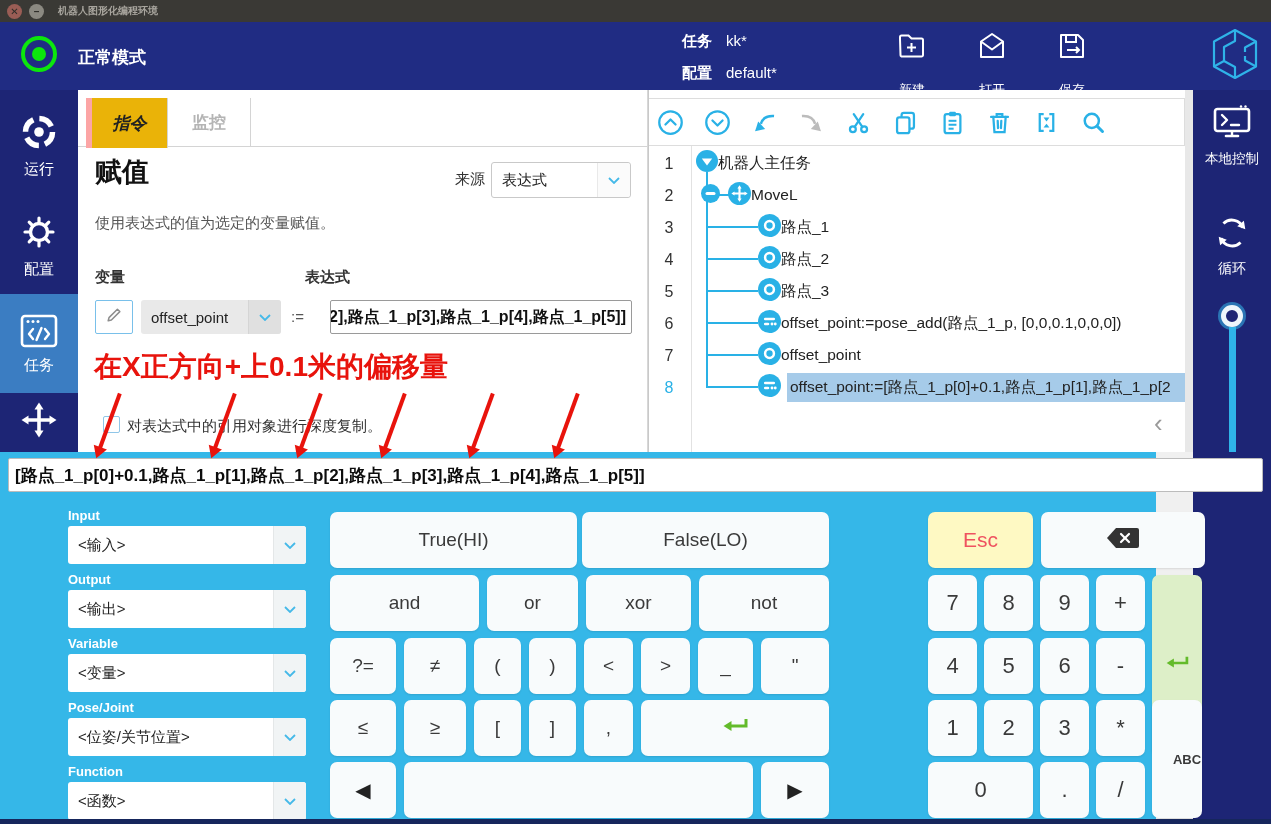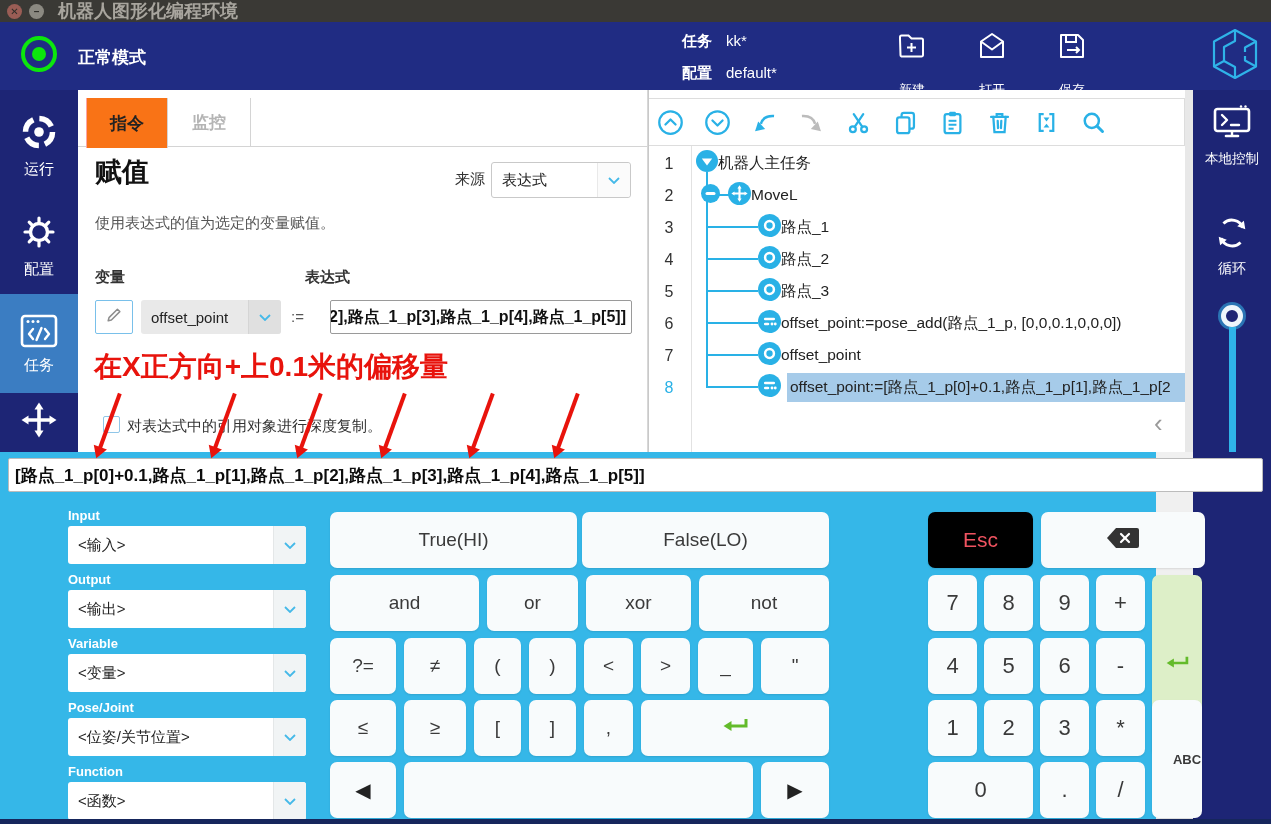--- a/index.html
+++ b/index.html
@@ -5,21 +5,21 @@
   * { box-sizing: border-box; margin: 0; padding: 0; }
   html,body { width:1271px; height:824px; }
   body { font-family:"Liberation Sans","DejaVu Sans",sans-serif; background:#f0f0f0; overflow:hidden; position:relative; }
   .abs { position:absolute; }
 
   
   .titlebar { left:0; top:0; width:1271px; height:22px; background:#3a3935; display:flex; align-items:center; z-index:3; }
   .winbtn { width:15px; height:15px; border-radius:50%; margin-left:7px; display:flex; align-items:center; justify-content:center; font-size:10px; color:#2e2d29; font-weight:bold; cursor:pointer; }
   .winbtn.close { background:#9a5d55; }
   .winbtn.min  { background:#8b8981; }
-  .wintitle { margin-left:14px; color:#a8a59e; font-weight:bold; font-size:18px; }
+  .wintitle { margin-left:14px; color:#a8a59e; font-weight:bold; font-size:10px; }
 
   
   .header { left:0; top:22px; width:1271px; height:68px; background:#202c83; z-index:3; }
   .statusring { left:21px; top:14px; width:36px; height:36px; border:4px solid #0ce60c; border-radius:50%; }
   .statusring::after { content:""; position:absolute; left:7px; top:7px; width:14px; height:14px; background:#0ce60c; border-radius:50%; }
   .modetext { left:78px; top:24px; color:#fff; font-size:17px; font-weight:bold; }
   .hdr-kv { color:#fff; font-size:15px; display:flex; gap:14px; }
   .hdr-kv .k { font-weight:bold; }
   .hdr-btn { width:70px; text-align:center; color:#fff; cursor:pointer; }
   .hdr-btn .lbl { font-size:13px; margin-top:15px; }
@@ -28,21 +28,21 @@
   
   .lsidebar { left:0; top:90px; width:78px; height:734px; background:#1d2575; z-index:1; }
   .nav-item { position:absolute; left:0; width:78px; text-align:center; color:#fff; cursor:pointer; }
   .nav-item .lbl { font-size:15px; margin-top:4px; }
   .nav-active { position:absolute; left:0; top:204px; width:78px; height:99px; background:#3b7dc2; }
 
   
   .mainpanel { left:78px; top:90px; width:570px; height:362px; background:#fff; border-right:1px solid #d7d7d7; z-index:1; overflow:hidden; }
   .tabbar { position:absolute; left:0; top:8px; width:570px; height:49px; border-bottom:1px solid #d4d4d4; background:#fff; }
   .tab { position:absolute; top:0; height:49px; display:flex; align-items:center; justify-content:center; font-size:17px; font-weight:bold; cursor:pointer; border-right:1px solid #d4d4d4; }
-  .tab.active { color:#222; background:#f97316; height:50px; border-left:1px solid #fca5a5; }
+  .tab.active { color:#222; background:#eab308; height:50px; border-left:6px solid #fca5a5;font-style:italic; }
   .tab.inactive { color:#b4b4b4; }
   .sect-title { position:absolute; left:17px; top:64px; font-size:27px; font-weight:bold; color:#111; }
   .src-label { position:absolute; left:377px; top:80px; font-size:15px; color:#333; }
   .desc { position:absolute; left:17px; top:124px; font-size:15px; color:#555; }
   .col-label { position:absolute; top:178px; font-size:15px; font-weight:bold; color:#333; }
   .editbtn { position:absolute; left:17px; top:210px; width:38px; height:34px; background:#fff; border:1px solid #79c0ea; border-radius:2px; display:flex; align-items:center; justify-content:center; cursor:pointer; }
   .assign { position:absolute; left:213px; top:218px; font-size:15px; color:#555; }
   .exprfield { position:absolute; left:252px; top:210px; width:302px; height:34px; border:1px solid #9a9a9a; border-radius:2px; background:#fff; font-size:16px; font-weight:600; color:#111; display:flex; align-items:center; justify-content:flex-end; padding:0 5px; white-space:nowrap; overflow:hidden; }
   .annotation { position:absolute; left:16px; top:258px; font-size:28px; font-weight:bold; color:#e8130c; }
   .checkrow { position:absolute; left:25px; top:326px; display:flex; align-items:flex-start; gap:7px; }
@@ -77,21 +77,21 @@
   .slider-track { position:absolute; left:36px; top:237px; width:7px; height:125px; background:#2fb3e8; }
   .slider-handle { position:absolute; left:28px; top:215px; width:22px; height:22px; border:5px solid #eef6fb; border-radius:50%; background:#1d2575; box-shadow:0 0 0 3px rgba(53,183,232,.55); cursor:pointer; }
 
   
   .bottompanel { left:0; top:452px; width:1156px; height:372px; background:#35b7e8; z-index:5; }
   .exprbar { position:absolute; left:8px; top:6px; width:1255px; height:34px; background:#fff; border:1px solid #bcbcbc; border-radius:2px; display:flex; align-items:center; padding-left:6px; font-size:17px; font-weight:600; color:#0c0c0c; white-space:nowrap; overflow:hidden; }
   .op-label { position:absolute; left:68px; color:#fff; font-size:13px; font-weight:bold; }
   .op-dd { left:68px; width:238px; height:38px; }
   .key { position:absolute; height:56px; background:#f8fbfc; border-radius:7px; display:flex; align-items:center; justify-content:center; font-size:19px; color:#3a3a3a; box-shadow:0 1px 2px rgba(0,0,0,.10); cursor:pointer; }
   .key.num { font-size:22px; }
-  .key.esc { background:#000000; color:#ef5360; font-size:21px; }
+  .key.esc { background:#fef9c3; color:#ef5360; font-size:21px; }
   .key.enter { background:#ddefc8; }
   .key.abc { font-size:13px; font-weight:bold;padding-left:20px; }
   .key.arr { font-size:20px; color:#222; }
   .bottom-edge { left:0; top:819px; width:1271px; height:5px; background:#16265c; z-index:6; }
 
   
   .red-arrow { position:absolute; width:4px; height:58px; background:#e8130c; transform:rotate(20deg); transform-origin:50% 100%; z-index:7; }
   .red-arrow::after { content:""; position:absolute; left:-5px; bottom:-11px; border-left:7px solid transparent; border-right:7px solid transparent; border-top:12px solid #e8130c; }
 </style>
 </head>

